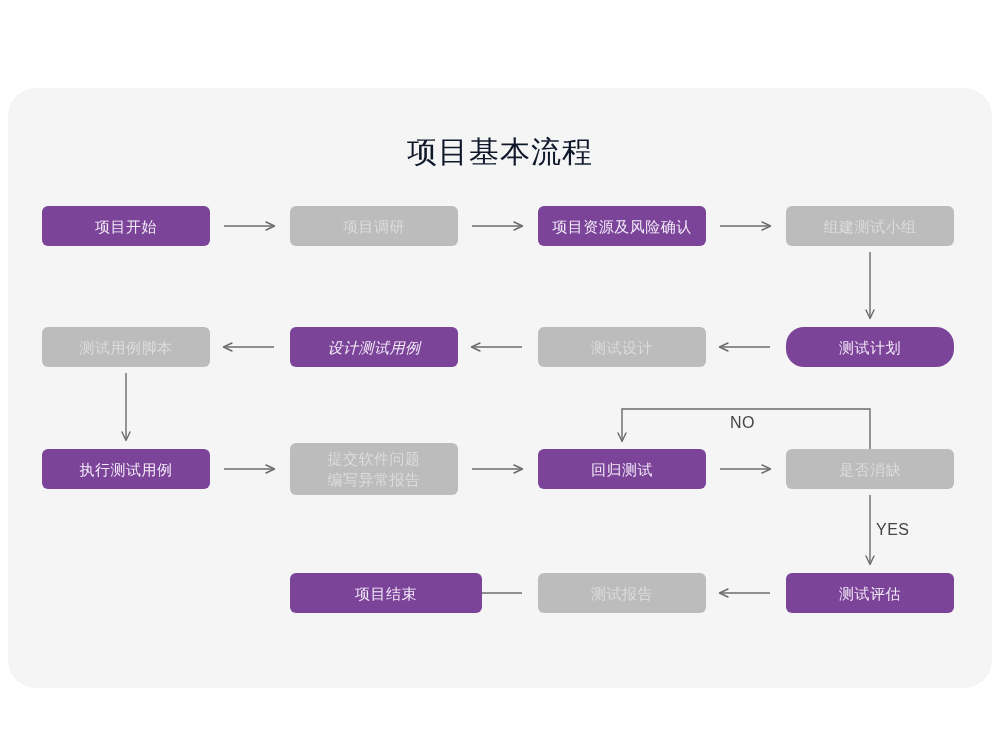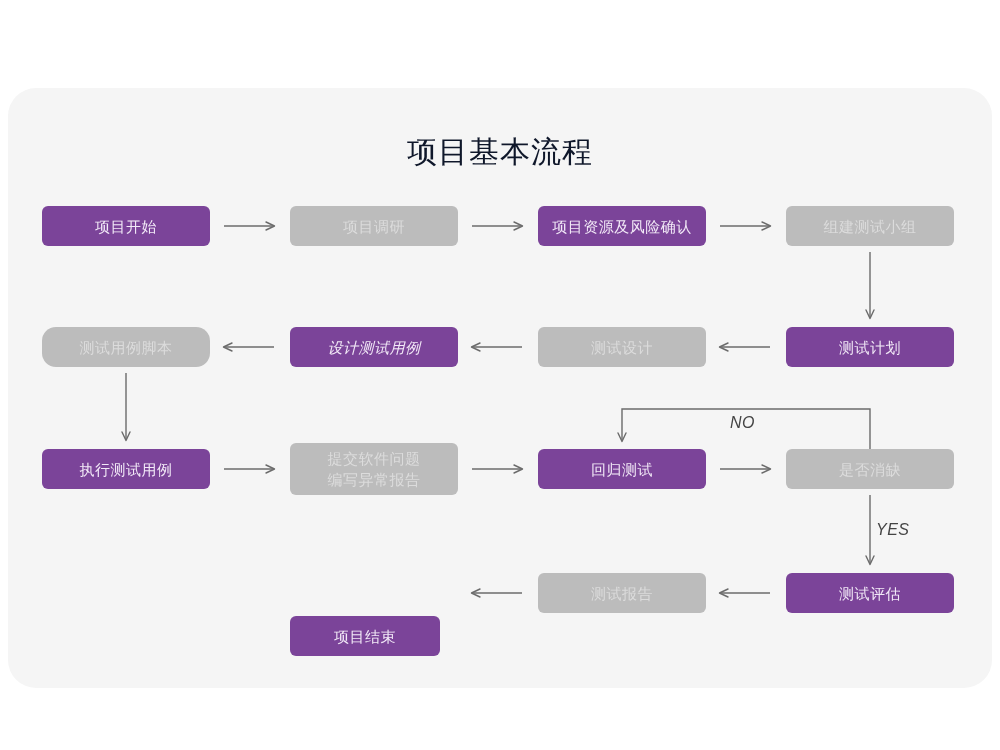--- a/index.html
+++ b/index.html
@@ -67,21 +67,20 @@
     left: 0; top: 0;
     width: 1000px;
     height: 750px;
     pointer-events: none;
   }
   .edge-label {
     position: absolute;
     font-size: 16px;
     color: #444444;
     letter-spacing: 0.5px;
-    font-style: italic;
   }
 </style>
 </head>
 <body>
 
 <div id="canvas">
 
   <div class="panel"></div>
 
   <div class="title">项目基本流程</div>
@@ -117,31 +116,31 @@
       <line x1="770" y1="593" x2="720" y2="593" marker-end="url(#ah)"></line>
       <line x1="522" y1="593" x2="472" y2="593" marker-end="url(#ah)"></line>
     </g>
   </svg>
 
   <div class="node purple" style="left: 42px; top: 206px; width: 168px; height: 40px; border-radius: 6px;">项目开始</div>
   <div class="node gray" style="left: 290px; top: 206px; width: 168px; height: 40px;">项目调研</div>
   <div class="node purple" style="left: 538px; top: 206px; width: 168px; height: 40px;">项目资源及风险确认</div>
   <div class="node gray" style="left: 786px; top: 206px; width: 168px; height: 40px;">组建测试小组</div>
 
-  <div class="node gray" style="left: 42px; top: 327px; width: 168px; height: 40px; border-radius: 14px;">测试用例脚本</div>
+  <div class="node gray" style="left: 42px; top: 327px; width: 168px; height: 40px;">测试用例脚本</div>
   <div class="node purple" style="left: 290px; top: 327px; width: 168px; height: 40px; font-style: italic;">设计测试用例</div>
   <div class="node gray" style="left: 538px; top: 327px; width: 168px; height: 40px;">测试设计</div>
-  <div class="node purple" style="left: 786px; top: 327px; width: 168px; height: 40px;">测试计划</div>
+  <div class="node purple" style="left: 786px; top: 327px; width: 168px; height: 40px; border-radius: 18px;">测试计划</div>
 
   <div class="node purple" style="left: 42px; top: 449px; width: 168px; height: 40px;">执行测试用例</div>
   <div class="node gray" style="left: 290px; top: 443px; width: 168px; height: 52px;">提交软件问题
 编写异常报告</div>
   <div class="node purple" style="left: 538px; top: 449px; width: 168px; height: 40px;">回归测试</div>
   <div class="node gray" style="left: 786px; top: 449px; width: 168px; height: 40px;">是否消缺</div>
 
-  <div class="node purple" style="left: 290px; top: 573px; width: 150px; height: 40px; margin-top: 43px;">项目结束</div>
+  <div class="node purple" style="left: 290px; top: 573px; width: 192px; height: 40px;">项目结束</div>
   <div class="node gray" style="left: 538px; top: 573px; width: 168px; height: 40px;">测试报告</div>
   <div class="node purple" style="left: 786px; top: 573px; width: 168px; height: 40px;">测试评估</div>
 
   <div class="edge-label" style="left: 730px; top: 414px;">NO</div>
   <div class="edge-label" style="left: 876px; top: 521px;">YES</div>
 
 </div>
 
 </body></html>

